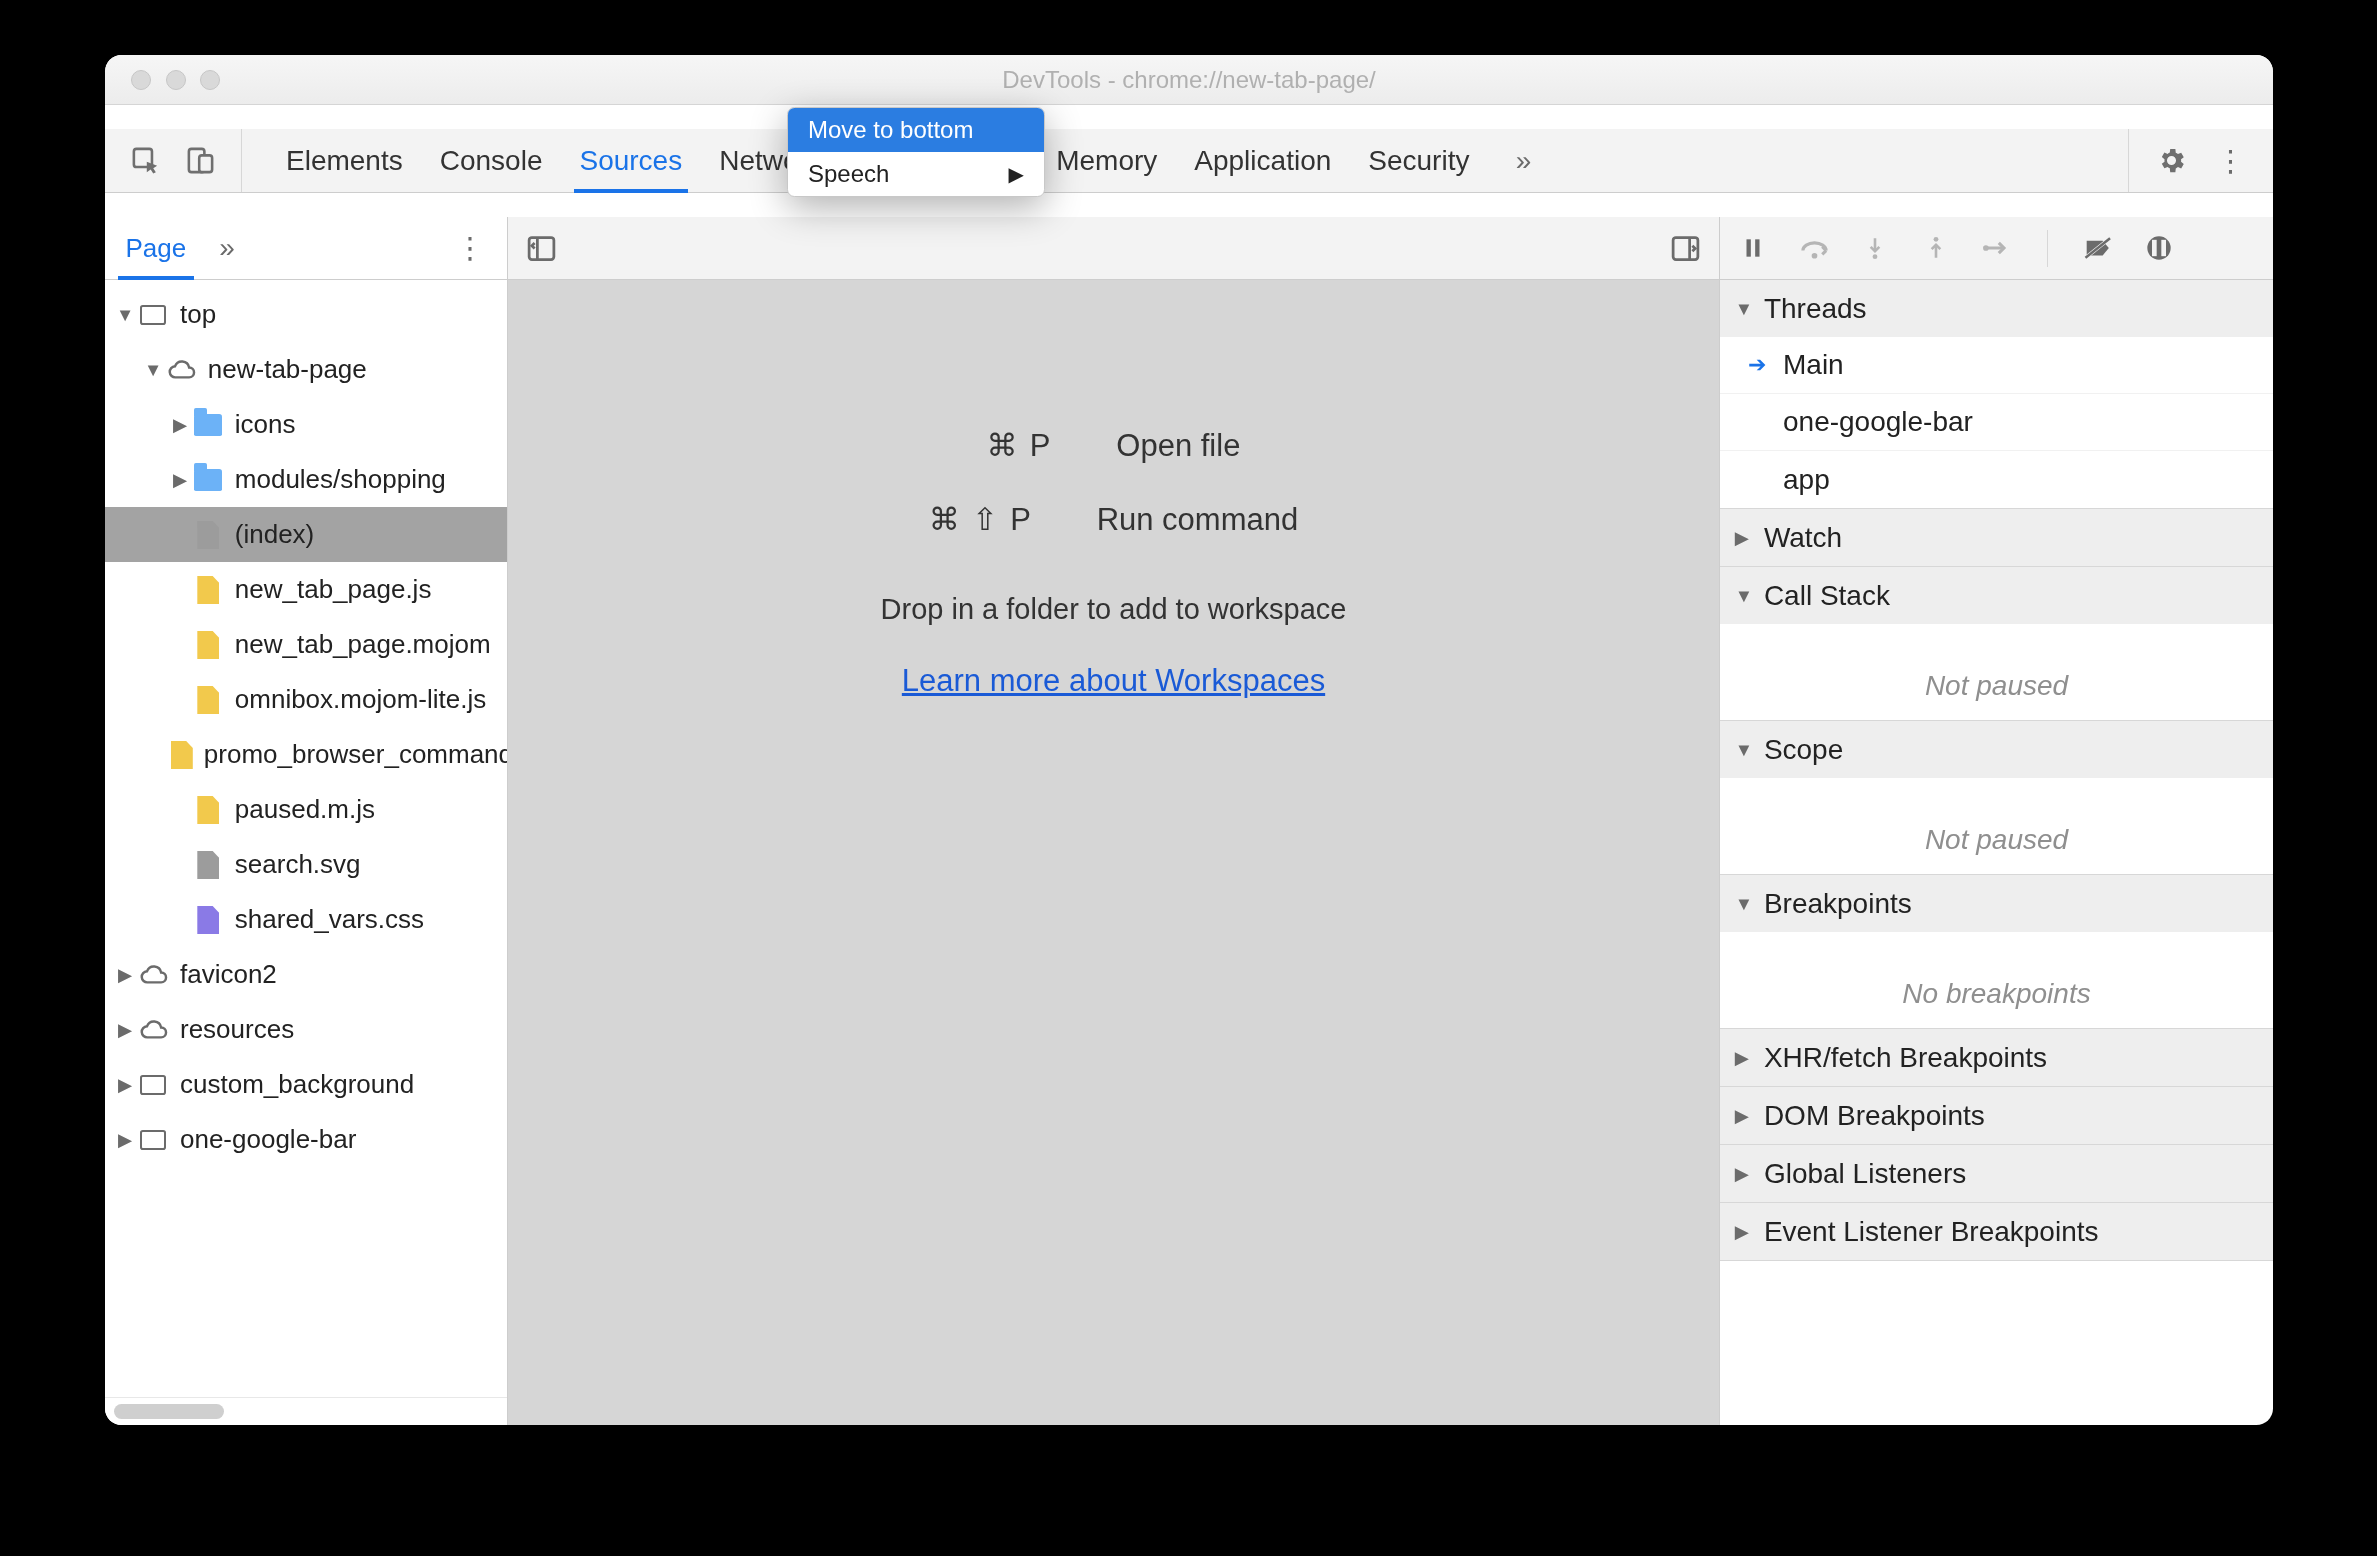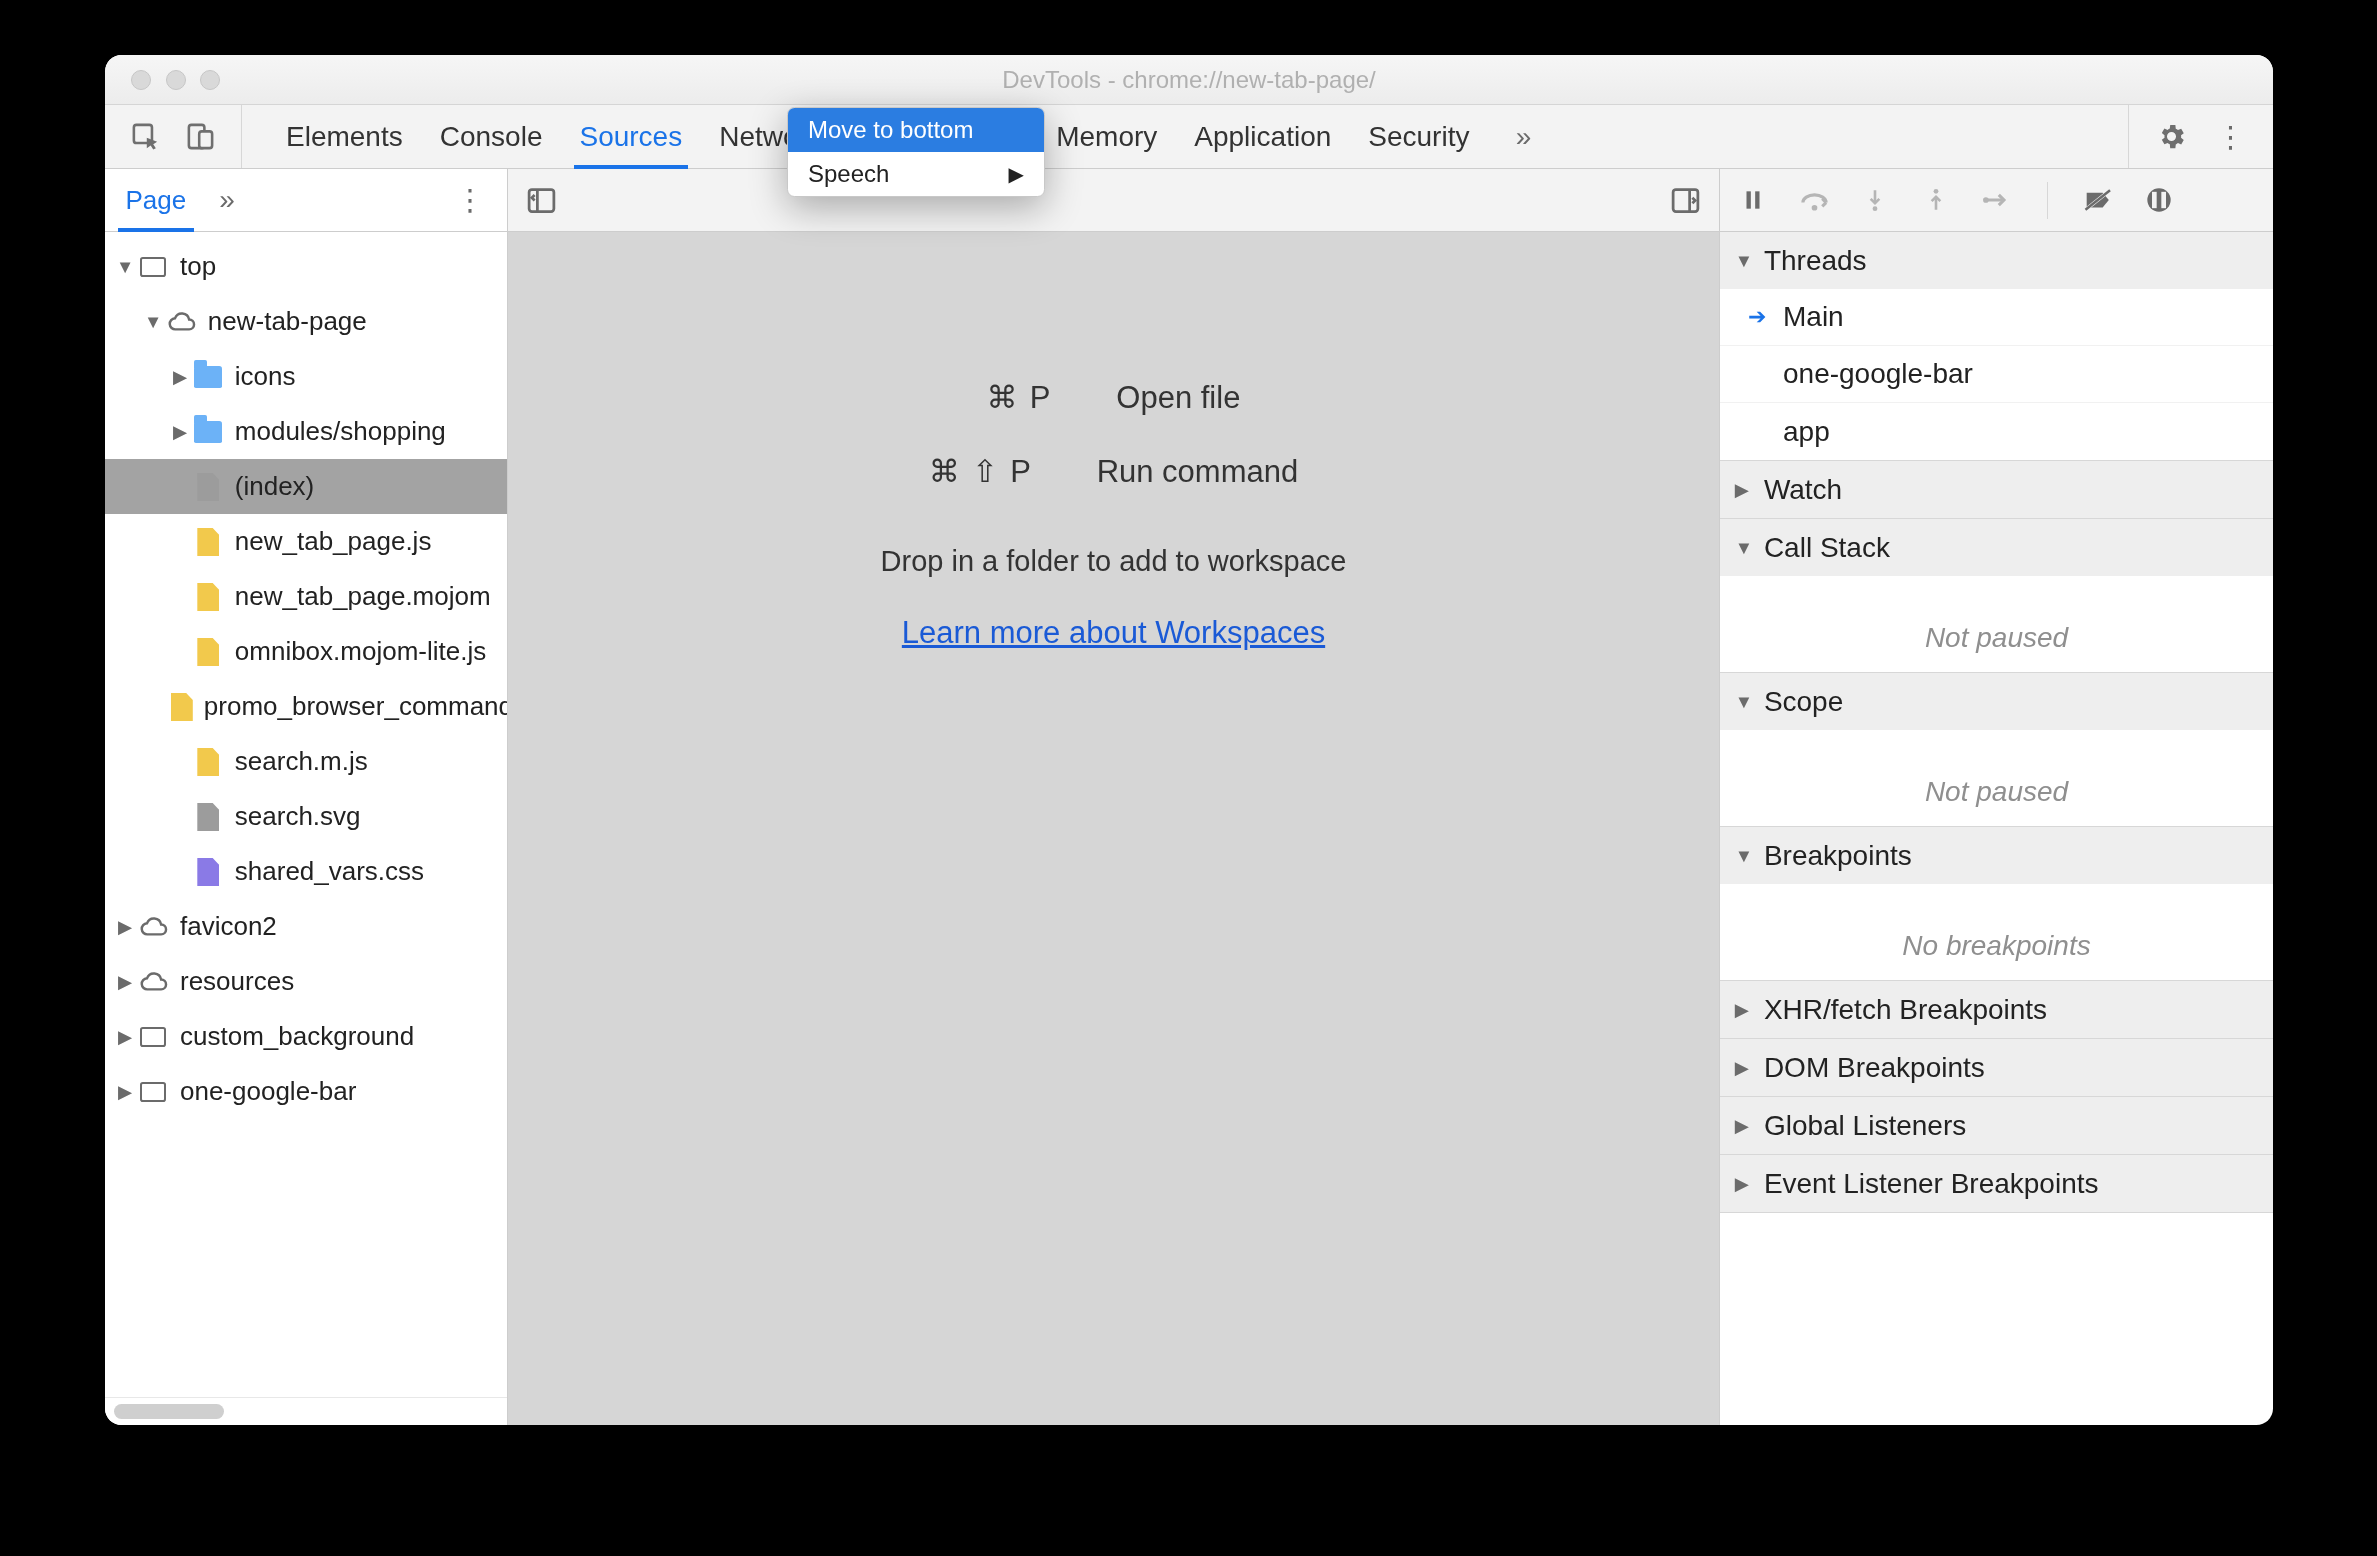--- a/index.html
+++ b/index.html
@@ -1,18 +1,18 @@
 <!DOCTYPE html>
 <html style="font-size:14.7px"><head>
 <meta charset="utf-8">
 <style>
   * { box-sizing: border-box; margin: 0; padding: 0; font-family: -apple-system, BlinkMacSystemFont, "Helvetica Neue", Arial, sans-serif; }
   html, body { width: 100%; height: 100%; background: #000; }
   .stage { width: 2377px; height: 1556px; background: #000; position: relative; transform-origin: top left; }
-  .window { position: absolute; left: 105px; top: 55px; width: 2168px; height: 1370px; background: #fff; border-radius: 16.6px; box-shadow: 0 28px 74px rgba(0,0,0,.5); overflow: hidden; display: flex; flex-direction: column; }
+  .window { position: absolute; left: 105px; top: 55px; width: 2168px; height: 1370px; background: #fff; border-radius: 16.6px; box-shadow: 0 28px 74px rgba(0,0,0,.5); overflow: hidden; display: flex; flex-direction: column; gap: 24px; }
 
   
   .titlebar { height: 50px; background: linear-gradient(#f6f6f6,#ececec); border-bottom: 0.9px solid #d5d5d5; display: flex; align-items: center; position: relative; }
   .traffic { display: flex; gap: 14.7px; margin-left: 26px; }
   .tl { width: 20px; height: 20px; border-radius: 50%; background: #d9d9d9; border: 0.9px solid #c6c6c6; }
   .title { position: absolute; left: 0; right: 0; text-align: center; font-size: 24px; color: #b0b0b0; pointer-events: none; }
 
   
   .tabbar { height: 64px; background: #f3f3f3; border-bottom: 0.9px solid #cdcdcd; display: flex; align-items: center; }
   .lefticons { display: flex; align-items: center; gap: 22px; padding: 0 24px; border-right: 0.9px solid #d7d7d7; height: 100%; }
@@ -207,21 +207,21 @@
               <span class="ficon">
                 <span class="file js"></span>
               </span>
               <span>promo_browser_command</span>
             </div>
           <div class="row ind2">
               <span class="arrow"></span>
               <span class="ficon">
                 <span class="file js"></span>
               </span>
-              <span>search.m.js</span>
+              <span>paused.m.js</span>
             </div>
           <div class="row ind2">
               <span class="arrow"></span>
               <span class="ficon">
                 <span class="file"></span>
               </span>
               <span>search.svg</span>
             </div>
           <div class="row ind2">
               <span class="arrow"></span>

